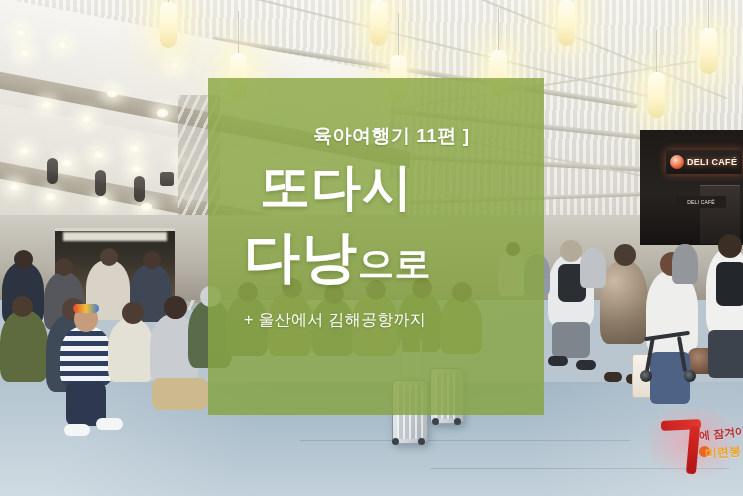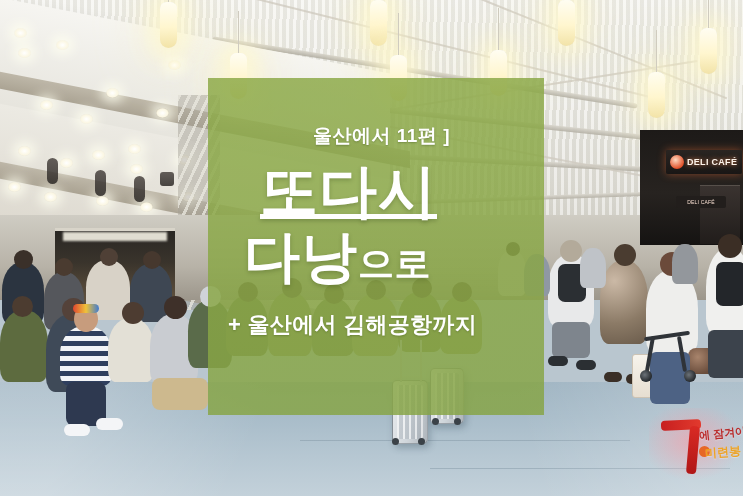--- a/index.html
+++ b/index.html
@@ -193,33 +193,32 @@
     position:absolute;left:22px;top:17px;font-size:19px;font-weight:bold;
     letter-spacing:.5px;white-space:nowrap;
     text-shadow:0 1px 2px rgba(50,70,20,.35);
   }
   .brk2{
     position:absolute;left:105px;top:45px;font-size:19px;font-weight:bold;
     letter-spacing:.5px;white-space:nowrap;
     text-shadow:0 1px 2px rgba(50,70,20,.35);
   }
   .big1{
-    position:absolute;left:52px;top:84px;font-size:58px;font-weight:bold;
+    position:absolute;left:52px;top:84px;font-size:50px;font-weight:bold;
     letter-spacing:1px;line-height:1;white-space:nowrap;
     text-shadow:0 2px 4px rgba(45,65,18,.28);
-    text-decoration:underline;
   }
   .big2{
     position:absolute;left:36px;top:151px;white-space:nowrap;line-height:1;
     text-shadow:0 2px 4px rgba(45,65,18,.28);
   }
   .big2 .b{font-size:56px;font-weight:bold;letter-spacing:1px;vertical-align:baseline;}
   .big2 .s{font-size:36px;font-weight:bold;letter-spacing:.5px;vertical-align:baseline;}
   .sub{
-    position:absolute;left:20px;top:232px;font-size:22px;font-weight:bold;
+    position:absolute;left:36px;top:232px;font-size:16px;font-weight:normal;
     letter-spacing:.3px;white-space:nowrap;
     text-shadow:0 1px 2px rgba(45,65,18,.3);
   }
 
   
   .watermark{
     position:absolute;left:655px;top:416px;width:88px;height:68px;
   }
   .wm-glow{
     position:absolute;left:-6px;top:-8px;width:96px;height:74px;
@@ -438,21 +437,21 @@
       <div class="bar" style="left:8px;top:6px;width:4px;height:36px;transform:rotate(10deg);"></div>
       <div class="bar" style="left:40px;top:6px;width:4px;height:36px;transform:rotate(-10deg);"></div>
       <div class="w" style="left:0px;top:40px;"></div>
       <div class="w" style="left:44px;top:40px;"></div>
     </div>
   </div>
 
   <div class="greenpanel"></div>
 
   <div class="titlewrap">
-    <div class="brk2">울산에서 11편 ]</div>
+    <div class="brk2">육아여행기 11편 ]</div>
     <div class="big1">또다시</div>
     <div class="big2">
       <span class="b">다낭</span><span class="s">으로</span>
     </div>
     <div class="sub">+ 울산에서 김해공항까지</div>
   </div>
 
   <div class="watermark">
     <div class="wm-glow"></div>
     <div class="wm-giyeok">

